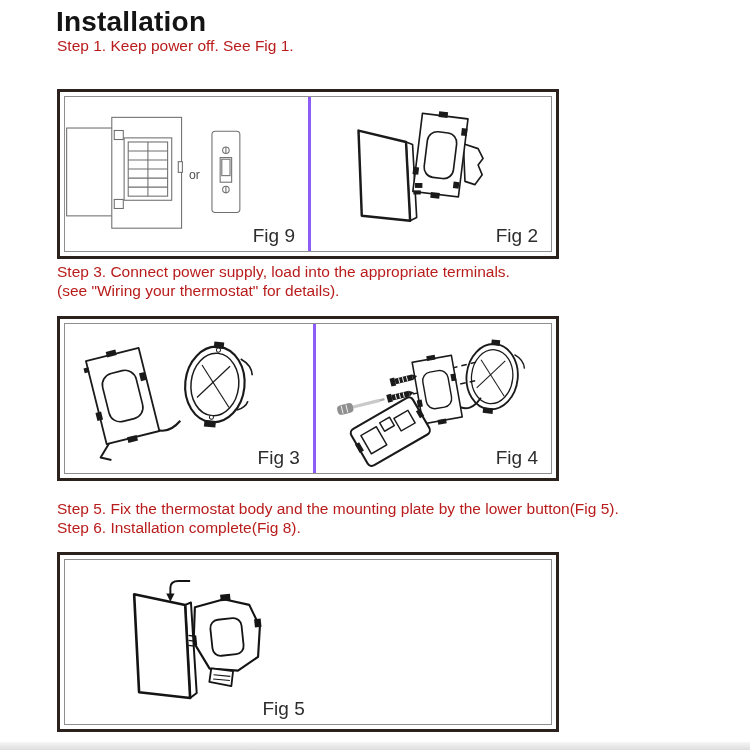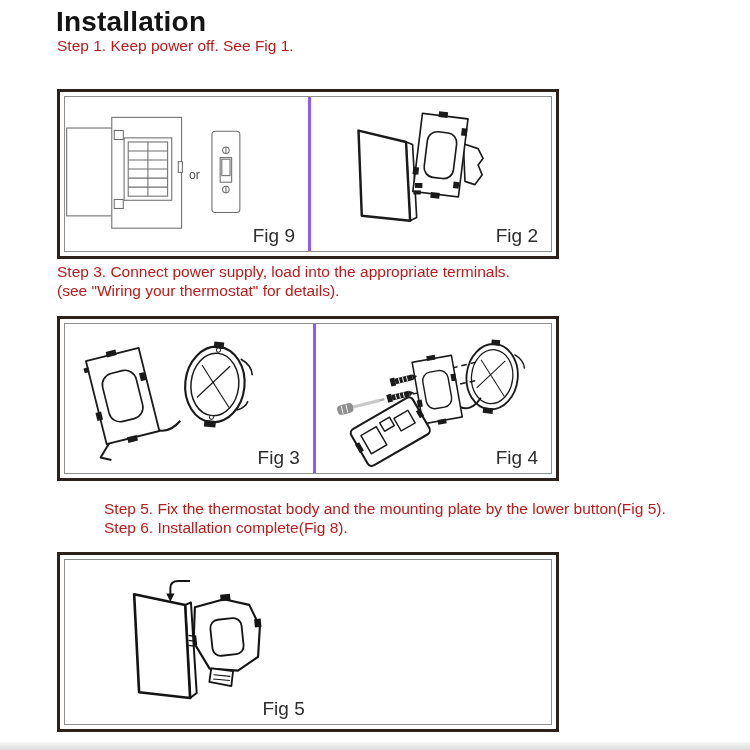--- a/index.html
+++ b/index.html
@@ -10,21 +10,21 @@
   .title {
     position:absolute; left:56px; top:6px; margin:0;
     font-size:28px; font-weight:700; color:#141414; letter-spacing:0.2px;
   }
   .steps {
     position:absolute; left:57px; right:30px;
     color:#b91c1c; font-size:15.5px; line-height:18.6px; font-weight:400;
   }
   #steps-a { top:37px; }
   #steps-b { top:263px; }
-  #steps-c { top:500px;margin-left:47px; }
+  #steps-c { top:500px; }
   .figbox {
     position:absolute; left:57px; width:502px; box-sizing:border-box;
     border:3px solid #2b211d; background:#ffffff;padding-left:8px;
   }
   #figbox-1 { top:89px;  height:170px; }
   #figbox-2 { top:316px; height:165px; }
   #figbox-3 { top:552px; height:180px; }
   .figbox-inner {
     position:absolute; inset:4px; border:1px solid #8f8f8f; display:flex;
   }

